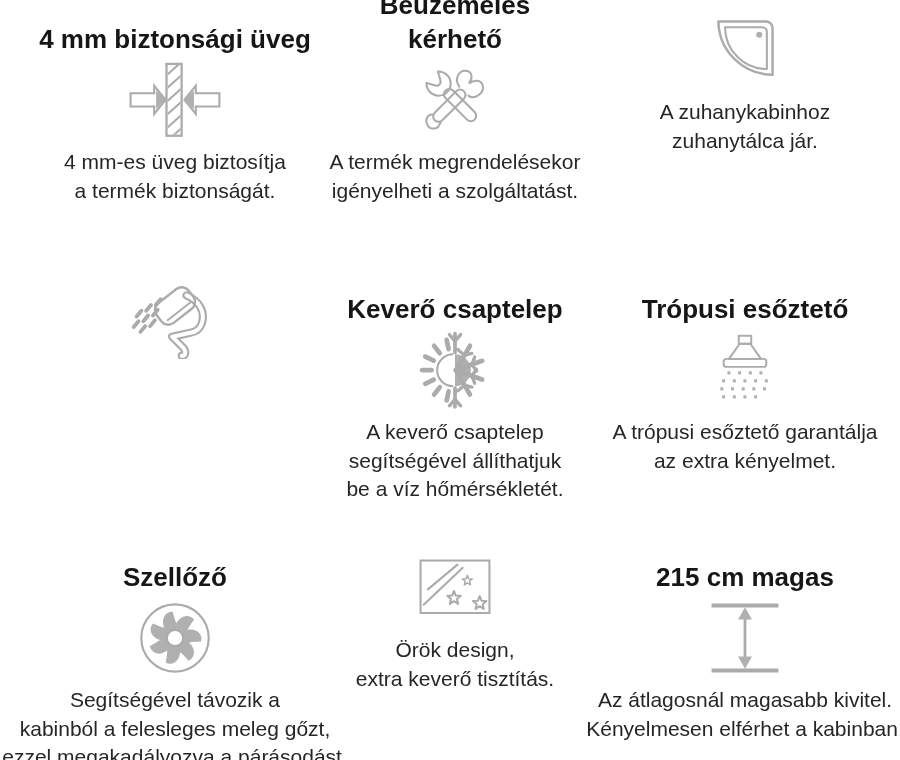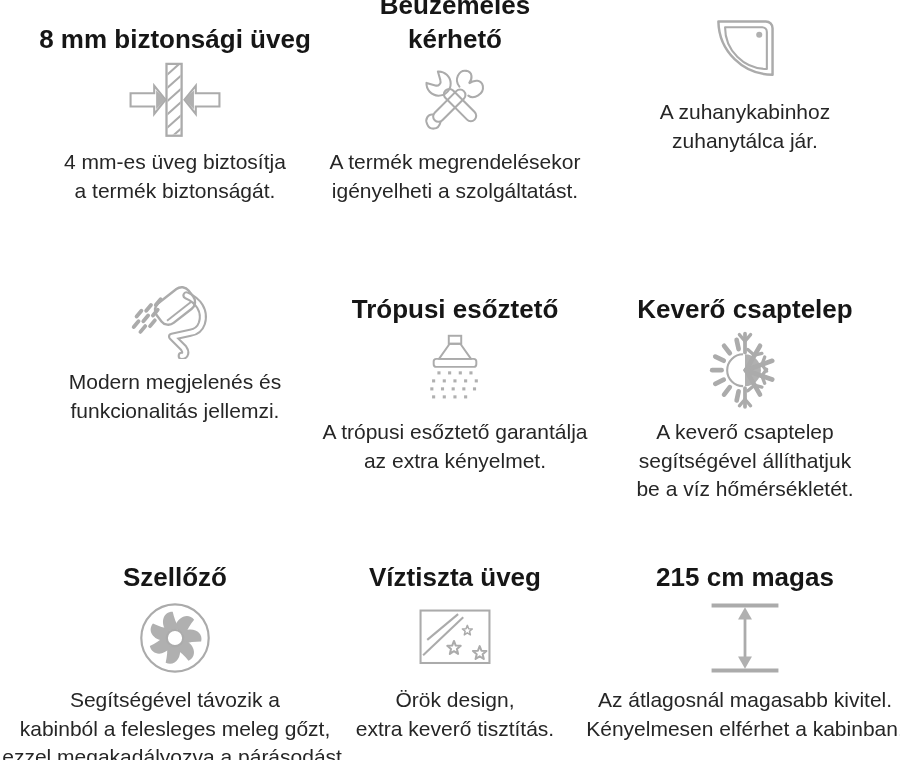--- a/index.html
+++ b/index.html
@@ -32,21 +32,21 @@
   svg { display:block; }
 </style>
 </head>
 <body>
 
 <div class="page">
   <div class="grid">
 
     <div class="cell">
       <div class="cell-top">
-          <div class="title">8 mm biztonsági üveg</div>
+          <div class="title">4 mm biztonsági üveg</div>
         </div>
       <div class="icon-box">
         <svg width="104" viewBox="0 0 110 80">
           <defs>
               <clipPath id="cpBar">
                 <rect x="47.2" y="3.2" width="13.6" height="73.6"></rect>
               </clipPath>
             </defs>
           <rect class="st" stroke-width="2.4" x="46" y="2" width="16" height="76"></rect>
           <g clip-path="url(#cpBar)" class="st" stroke-width="2.2">
@@ -115,22 +115,68 @@
               <path d="M19,47 l-5,6"></path>
           </g>
           <path class="st" stroke-width="8.5" stroke-linecap="round" stroke-linejoin="round" d="M62,15 C74,20 82,31 78,44 C76,50 72,53 66,54 L47,58 L59,70 C62,74 61,78 57,78"></path>
           <path class="tube-core" stroke-width="4.2" stroke-linecap="round" stroke-linejoin="round" d="M62,15 C74,20 82,31 78,44 C76,50 72,53 66,54 L47,58 L59,70 C62,74 61,78 57,78"></path>
           <g transform="rotate(-38 50 26)">
             <rect class="st" stroke-width="2.5" x="29" y="13" width="42" height="26" rx="9" fill="#fff"></rect>
             <path class="st" stroke-width="2" d="M34,33 L66,33"></path>
           </g>
         </svg>
       </div>
-      <div class="desc">Modern megjelenés és
-funkcionalitás jellemzi.</div>
+    </div>
+
+    <div class="cell">
+      <div class="cell-top">
+          <div class="title">Keverő csaptelep</div>
+        </div>
+      <div class="icon-box">
+        <svg width="90" viewBox="0 0 96 90">
+          <path class="st" stroke-width="2.2" d="M46,28 A17,17 0 1 0 46,62"></path>
+          <path class="fl" d="M48,28 A17,17 0 0 1 48,62 Z"></path>
+          <g class="st" stroke-width="5" stroke-linecap="round">
+            <path d="M41.2,22.5 L39.1,12.7"></path>
+              <path d="M31.8,26.9 L25.7,19"></path>
+              <path d="M25.3,34.9 L16.3,30.5"></path>
+            <path d="M23,45 L13,45"></path>
+              <path d="M25.3,55.1 L16.3,59.5"></path>
+              <path d="M31.8,63.1 L25.7,71"></path>
+              <path d="M41.2,67.5 L39.1,77.3"></path>
+          </g>
+          <g class="st" stroke-width="4" stroke-linecap="round">
+            <path d="M48,6 L48,26"></path>
+              <path d="M48,64 L48,84"></path>
+          </g>
+          <g class="st" stroke-width="5" stroke-linecap="round">
+            <path d="M49,45 L64,19"></path>
+              <path d="M49,45 L77,35"></path>
+              <path d="M49,45 L77,55"></path>
+              <path d="M49,45 L64,71"></path>
+          </g>
+          <g class="st" stroke-width="3.5" stroke-linecap="round">
+            <path d="M48,14 L42,7"></path>
+              <path d="M48,14 L54,7"></path>
+              <path d="M48,76 L42,83"></path>
+              <path d="M48,76 L54,83"></path>
+            <path d="M58,29 L66,27"></path>
+              <path d="M58,29 L51,23"></path>
+            <path d="M66,39 L69,31"></path>
+              <path d="M66,39 L71,46"></path>
+            <path d="M66,51 L69,59"></path>
+              <path d="M66,51 L71,44"></path>
+            <path d="M58,61 L66,63"></path>
+              <path d="M58,61 L51,67"></path>
+          </g>
+        </svg>
+      </div>
+      <div class="desc">A keverő csaptelep
+segítségével állíthatjuk
+be a víz hőmérsékletét.</div>
     </div>
 
     <div class="cell">
       <div class="cell-top">
           <div class="title">Trópusi esőztető</div>
         </div>
       <div class="icon-box">
         <svg width="80" viewBox="0 0 90 80">
           <rect class="st" stroke-width="2.2" x="38" y="2" width="14" height="9"></rect>
           <path class="st" stroke-width="2.2" stroke-linejoin="round" d="M39,11 L27,28 L63,28 L51,11 Z"></path>
@@ -156,68 +202,20 @@
               <rect x="55.2" y="69" width="3.5" height="3.5"></rect>
           </g>
         </svg>
       </div>
       <div class="desc">A trópusi esőztető garantálja
 az extra kényelmet.</div>
     </div>
 
     <div class="cell">
       <div class="cell-top">
-          <div class="title">Keverő csaptelep</div>
-        </div>
-      <div class="icon-box">
-        <svg width="90" viewBox="0 0 96 90">
-          <path class="st" stroke-width="2.2" d="M46,28 A17,17 0 1 0 46,62"></path>
-          <path class="fl" d="M48,28 A17,17 0 0 1 48,62 Z"></path>
-          <g class="st" stroke-width="5" stroke-linecap="round">
-            <path d="M41.2,22.5 L39.1,12.7"></path>
-              <path d="M31.8,26.9 L25.7,19"></path>
-              <path d="M25.3,34.9 L16.3,30.5"></path>
-            <path d="M23,45 L13,45"></path>
-              <path d="M25.3,55.1 L16.3,59.5"></path>
-              <path d="M31.8,63.1 L25.7,71"></path>
-              <path d="M41.2,67.5 L39.1,77.3"></path>
-          </g>
-          <g class="st" stroke-width="4" stroke-linecap="round">
-            <path d="M48,6 L48,26"></path>
-              <path d="M48,64 L48,84"></path>
-          </g>
-          <g class="st" stroke-width="5" stroke-linecap="round">
-            <path d="M49,45 L64,19"></path>
-              <path d="M49,45 L77,35"></path>
-              <path d="M49,45 L77,55"></path>
-              <path d="M49,45 L64,71"></path>
-          </g>
-          <g class="st" stroke-width="3.5" stroke-linecap="round">
-            <path d="M48,14 L42,7"></path>
-              <path d="M48,14 L54,7"></path>
-              <path d="M48,76 L42,83"></path>
-              <path d="M48,76 L54,83"></path>
-            <path d="M58,29 L66,27"></path>
-              <path d="M58,29 L51,23"></path>
-            <path d="M66,39 L69,31"></path>
-              <path d="M66,39 L71,46"></path>
-            <path d="M66,51 L69,59"></path>
-              <path d="M66,51 L71,44"></path>
-            <path d="M58,61 L66,63"></path>
-              <path d="M58,61 L51,67"></path>
-          </g>
-        </svg>
-      </div>
-      <div class="desc">A keverő csaptelep
-segítségével állíthatjuk
-be a víz hőmérsékletét.</div>
-    </div>
-
-    <div class="cell">
-      <div class="cell-top">
           <div class="title">Szellőző</div>
         </div>
       <div class="icon-box">
         <svg width="82" viewBox="0 0 90 90">
           <circle class="st" stroke-width="2.4" cx="45" cy="45" r="37"></circle>
           <g class="fl">
             <path d="M45,33 C48,21 60,17 66,25 C62,30 58,36 56,43 C52,38 47,36 45,33 Z"></path>
             <path d="M45,33 C48,21 60,17 66,25 C62,30 58,36 56,43 C52,38 47,36 45,33 Z" transform="rotate(51.4 45 45)"></path>
             <path d="M45,33 C48,21 60,17 66,25 C62,30 58,36 56,43 C52,38 47,36 45,33 Z" transform="rotate(102.9 45 45)"></path>
             <path d="M45,33 C48,21 60,17 66,25 C62,30 58,36 56,43 C52,38 47,36 45,33 Z" transform="rotate(154.3 45 45)"></path>
@@ -227,23 +225,20 @@
           </g>
           <circle class="hub" stroke-width="2.4" cx="45" cy="45" r="9"></circle>
         </svg>
       </div>
       <div class="desc">Segítségével távozik a
 kabinból a felesleges meleg gőzt,
 ezzel megakadályozva a párásodást.</div>
     </div>
 
     <div class="cell">
-      <div class="cell-top">
-          <div class="title">Víztiszta üveg</div>
-        </div>
       <div class="icon-box">
         <svg width="72" viewBox="0 0 70 56">
           <rect class="st" stroke-width="2" x="1.5" y="1.5" width="67" height="51"></rect>
           <path class="st" stroke-width="2" d="M8,30 L38,5"></path>
           <path class="st" stroke-width="2" d="M4,45 L43,8"></path>
           <g class="st" stroke-width="1.7" stroke-linejoin="round">
             <path transform="translate(47,21) scale(0.85)" d="M0,-6 L1.5,-2.1 L5.7,-1.9 L2.5,0.8 L3.5,4.9 L0,2.6 L-3.5,4.9 L-2.5,0.8 L-5.7,-1.9 L-1.5,-2.1 Z"></path>
             <path transform="translate(34,38) scale(1.15)" d="M0,-6 L1.5,-2.1 L5.7,-1.9 L2.5,0.8 L3.5,4.9 L0,2.6 L-3.5,4.9 L-2.5,0.8 L-5.7,-1.9 L-1.5,-2.1 Z"></path>
             <path transform="translate(59,43) scale(1.15)" d="M0,-6 L1.5,-2.1 L5.7,-1.9 L2.5,0.8 L3.5,4.9 L0,2.6 L-3.5,4.9 L-2.5,0.8 L-5.7,-1.9 L-1.5,-2.1 Z"></path>
           </g>

